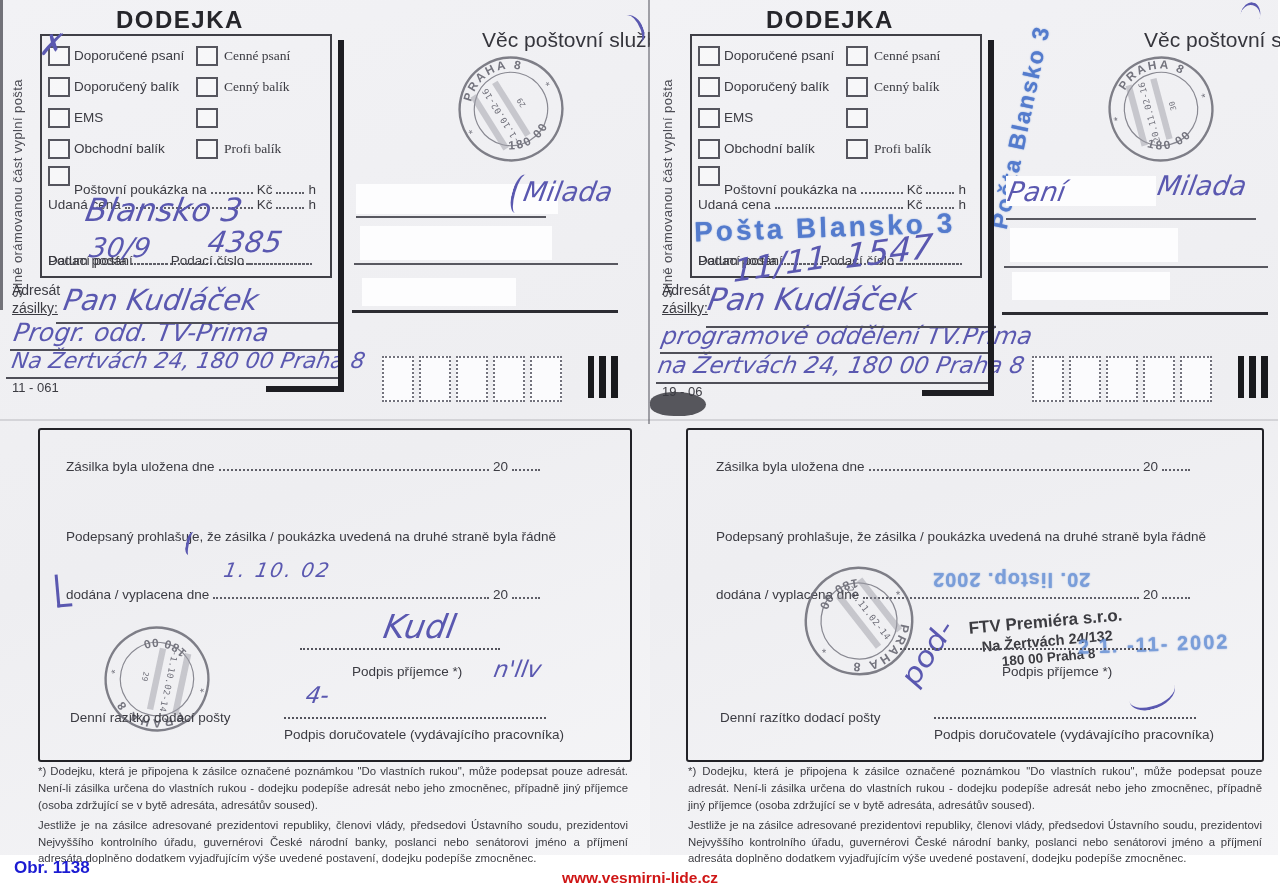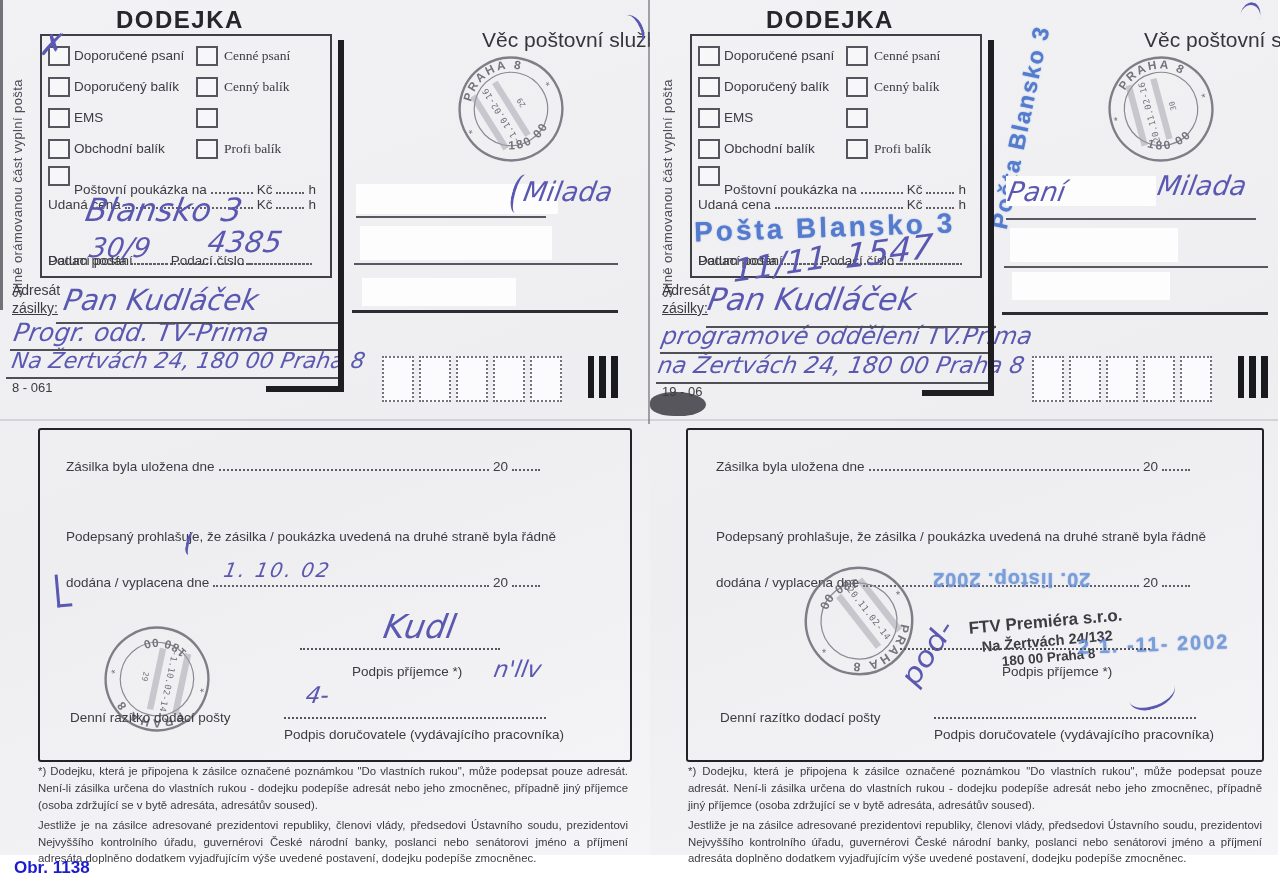--- a/index.html
+++ b/index.html
@@ -67,21 +67,21 @@
   .sb1{left:382px}.sb2{left:419px}.sb3{left:456px}.sb4{left:493px}.sb5{left:530px}
   .bar{position:absolute;top:356px;height:42px;background:#191a1d;}
   .b1{left:588px;width:6px}.b2{left:599px;width:7px}.b3{left:611px;width:7px}
 
   
   .backbox{position:absolute;left:38px;top:428px;width:590px;height:330px;
            border:2.5px solid #222227;border-radius:3px;}
   .scan-right .backbox{left:36px;width:574px;}
   .r-ulozena{left:66px;top:454px;width:478px;}
   .prohlaseni{position:absolute;left:66px;top:529px;font-size:13.5px;color:#3b3b42;white-space:nowrap;}
-  .r-dodana{left:66px;top:570px;width:478px;}
+  .r-dodana{left:66px;top:582px;width:478px;}
   .dotline{position:absolute;border-bottom:2.5px dotted #53535c;}
   .sigline1{left:300px;top:648px;width:200px;} .scan-right .sigline1{left:250px;width:250px;}
   .sigline2{left:284px;top:717px;width:262px;}
   .plabel{position:absolute;font-size:13.5px;color:#3b3b42;white-space:nowrap;}
   .pp-label{left:352px;top:664px;}
   .pd-label{left:284px;top:727px;}
   .raz-label{left:70px;top:710px;}
   .footnote{position:absolute;left:38px;top:763px;width:590px;font-size:11.4px;line-height:1.48;
             color:#3a3a40;text-align:justify;}
   .scan-right .footnote{width:574px;}
@@ -259,21 +259,21 @@
     <div class="adr adr1">Adresát</div>
     <div class="adr adr2">zásilky:</div>
     <div class="hw l-a1">Pan Kudláček</div>
     <div class="hw l-a2">Progr. odd. TV-Prima</div>
     <div class="hw l-a3">Na Žertvách 24, 180 00 Praha 8</div>
     <div class="uline u1"></div>
     <div class="uline u2"></div>
     <div class="uline u3"></div>
     <div class="thickv"></div>
     <div class="thickh"></div>
-    <div class="formno">8 - 061</div>
+    <div class="formno">11 - 061</div>
     <div class="sbx sb1"></div>
     <div class="sbx sb2"></div>
     <div class="sbx sb3"></div>
     <div class="sbx sb4"></div>
     <div class="sbx sb5"></div>
     <div class="bar b1"></div>
     <div class="bar b2"></div>
     <div class="bar b3"></div>
 
     <div class="backbox"></div>
@@ -482,14 +482,15 @@
     <div class="dotline sigline2"></div>
     <div class="plabel pd-label">Podpis doručovatele (vydávajícího pracovníka)</div>
     <div class="plabel raz-label">Denní razítko dodací pošty</div>
 
     <div class="footnote">
       <p>*) Dodejku, která je připojena k zásilce označené poznámkou "Do vlastních rukou", může podepsat pouze adresát. Není-li zásilka určena do vlastních rukou - dodejku podepíše adresát nebo jeho zmocněnec, případně jiný příjemce (osoba zdržující se v bytě adresáta, adresátův soused).</p>
       <p>Jestliže je na zásilce adresované prezidentovi republiky, členovi vlády, předsedovi Ústavního soudu, prezidentovi Nejvyššího kontrolního úřadu, guvernérovi České národní banky, poslanci nebo senátorovi jméno a příjmení adresáta doplněno dodatkem vyjadřujícím výše uvedené postavení, dodejku podepíše zmocněnec.</p>
     </div>
   </div>
 
+  <div class="cap2">www.vesmirni-lide.cz</div>
   <div class="fig">Obr. 1138</div>
 </div>
 
 </body></html>

